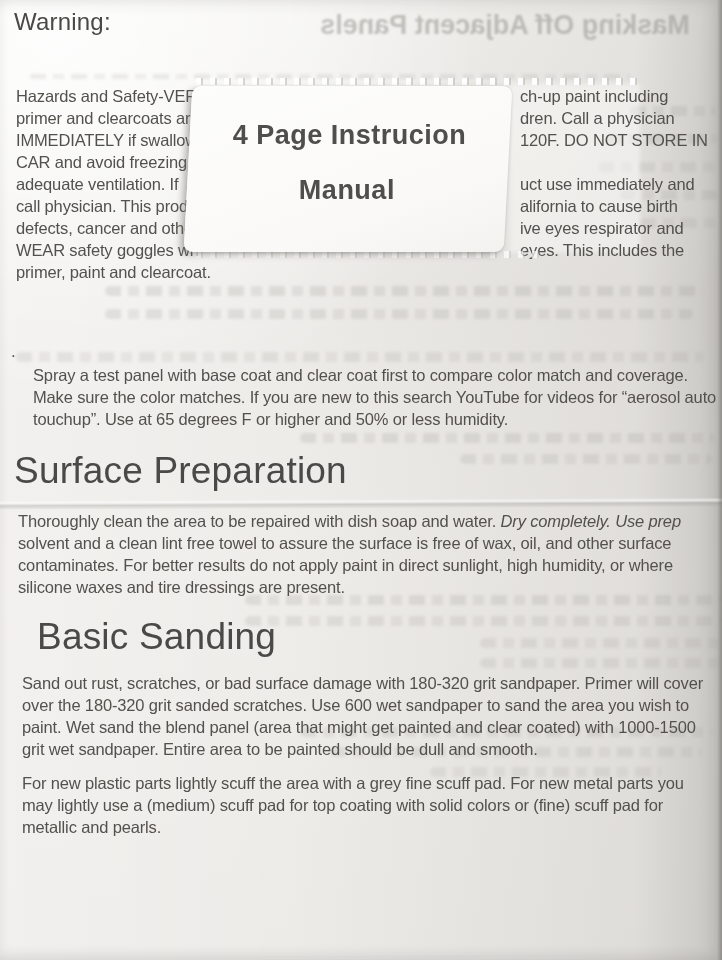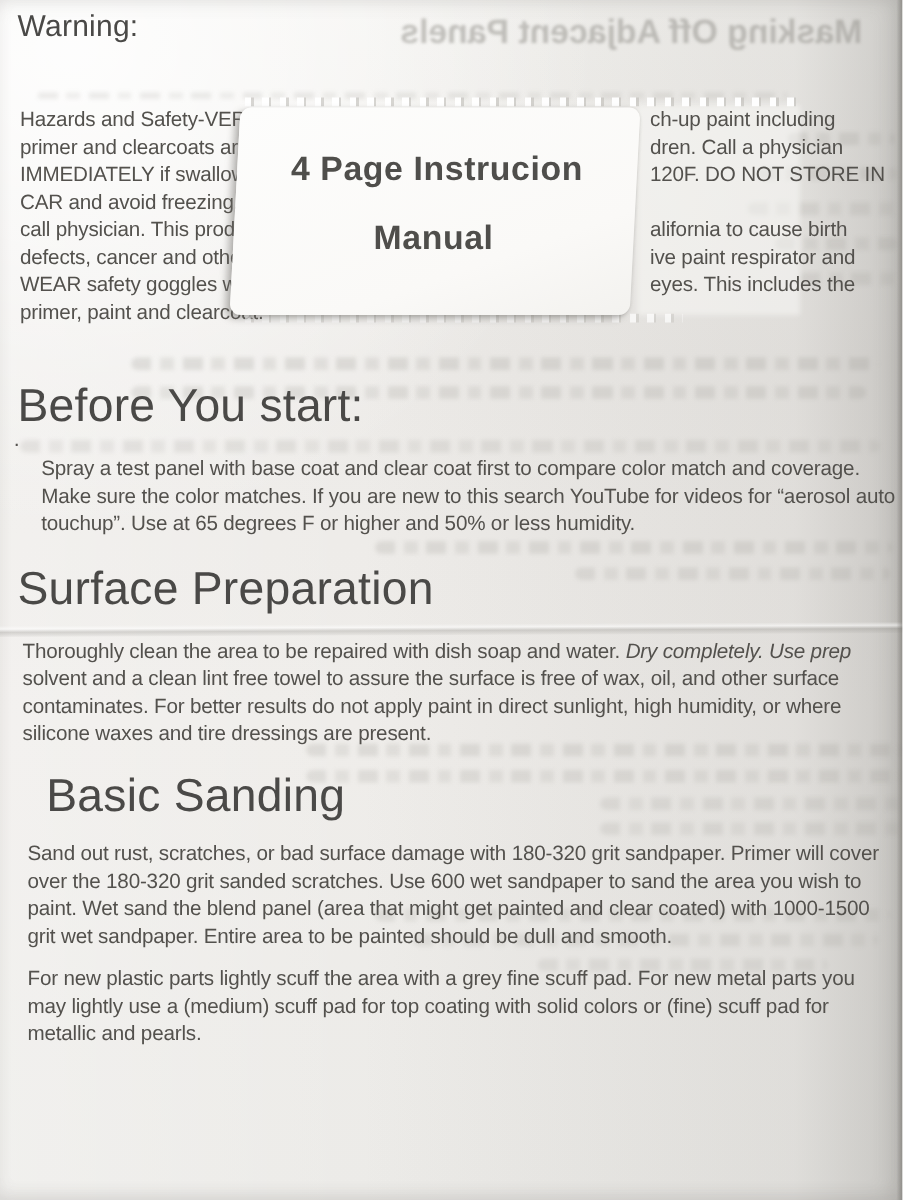--- a/index.html
+++ b/index.html
@@ -111,43 +111,46 @@
       <span class="frag-right">dren. Call a physician</span>
     </div>
     <div class="wline">
       <span>IMMEDIATELY if swallow</span>
       <span class="frag-right">120F. DO NOT STORE IN</span>
     </div>
     <div class="wline">
       <span>CAR and avoid freezing.</span>
     </div>
     <div class="wline">
+      <span>adequate ventilation. If</span>
+      <span class="frag-right">uct use immediately and</span>
+    </div>
+    <div class="wline">
       <span>call physician. This produ</span>
       <span class="frag-right">alifornia to cause birth</span>
     </div>
     <div class="wline">
       <span>defects, cancer and othe</span>
-      <span class="frag-right">ive paint respirator and</span>
+      <span class="frag-right">ive eyes respirator and</span>
     </div>
     <div class="wline">
       <span>WEAR safety goggles wh</span>
       <span class="frag-right">eyes. This includes the</span>
     </div>
     <div class="wline">primer, paint and clearcoat.</div>
   </div>
 
   <div class="backing"></div>
   <div class="perf perf-top"></div>
   <div class="perf perf-bottom"></div>
   <div class="sticker">
     <div class="sticker-line sticker-line1">4 Page Instrucion</div>
     <div class="sticker-line sticker-line2">Manual</div>
   </div>
 
-  <div class="h h-before">Before You start:</div>
   <div class="stray-dot">.</div>
   <div class="para p-before">Spray a test panel with base coat and clear coat first to compare color match and coverage. Make sure the color matches.  If you are new to this search YouTube for videos for “aerosol auto touchup”.  Use at 65 degrees F or higher and 50% or less humidity.</div>
 
   <div class="h h-surface">Surface Preparation</div>
   <div class="sheet-edge"></div>
   <div class="para p-surface">
     <span>Thoroughly clean the area to be repaired with dish soap and water.  </span><span class="italic">Dry completely. Use prep</span><span> solvent and a clean lint free towel to assure the surface is free of wax, oil, and other surface contaminates. For better results do not apply paint in direct sunlight, high humidity, or where silicone waxes and tire dressings are present.</span>
   </div>
 
   <div class="h h-sanding">Basic Sanding</div>

